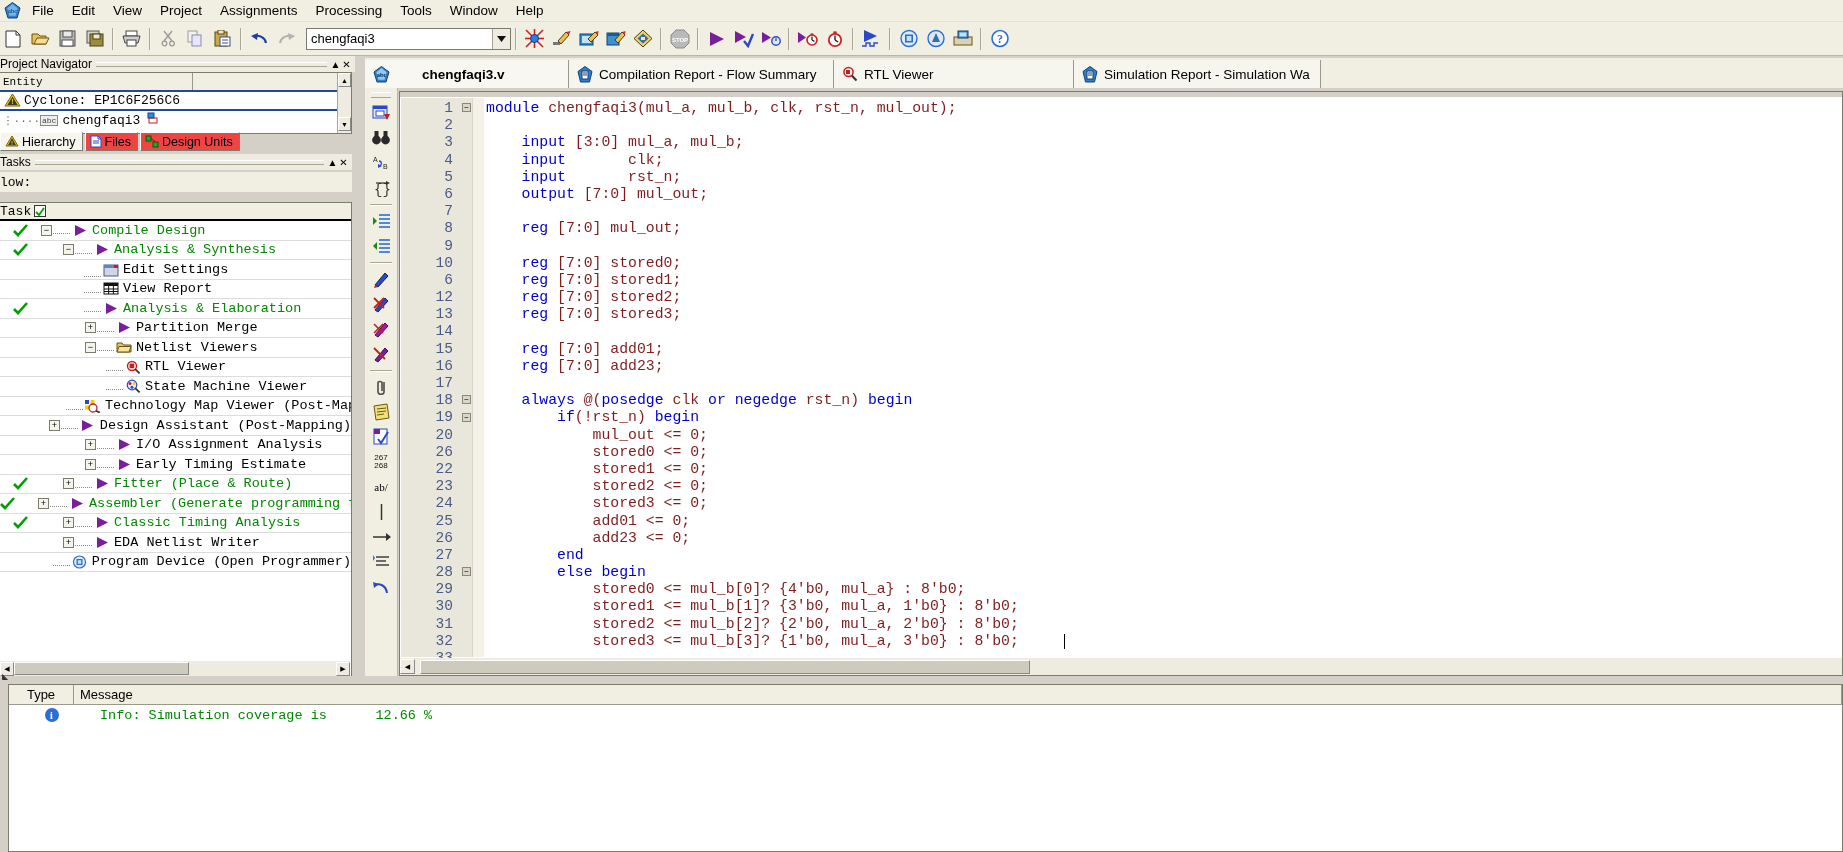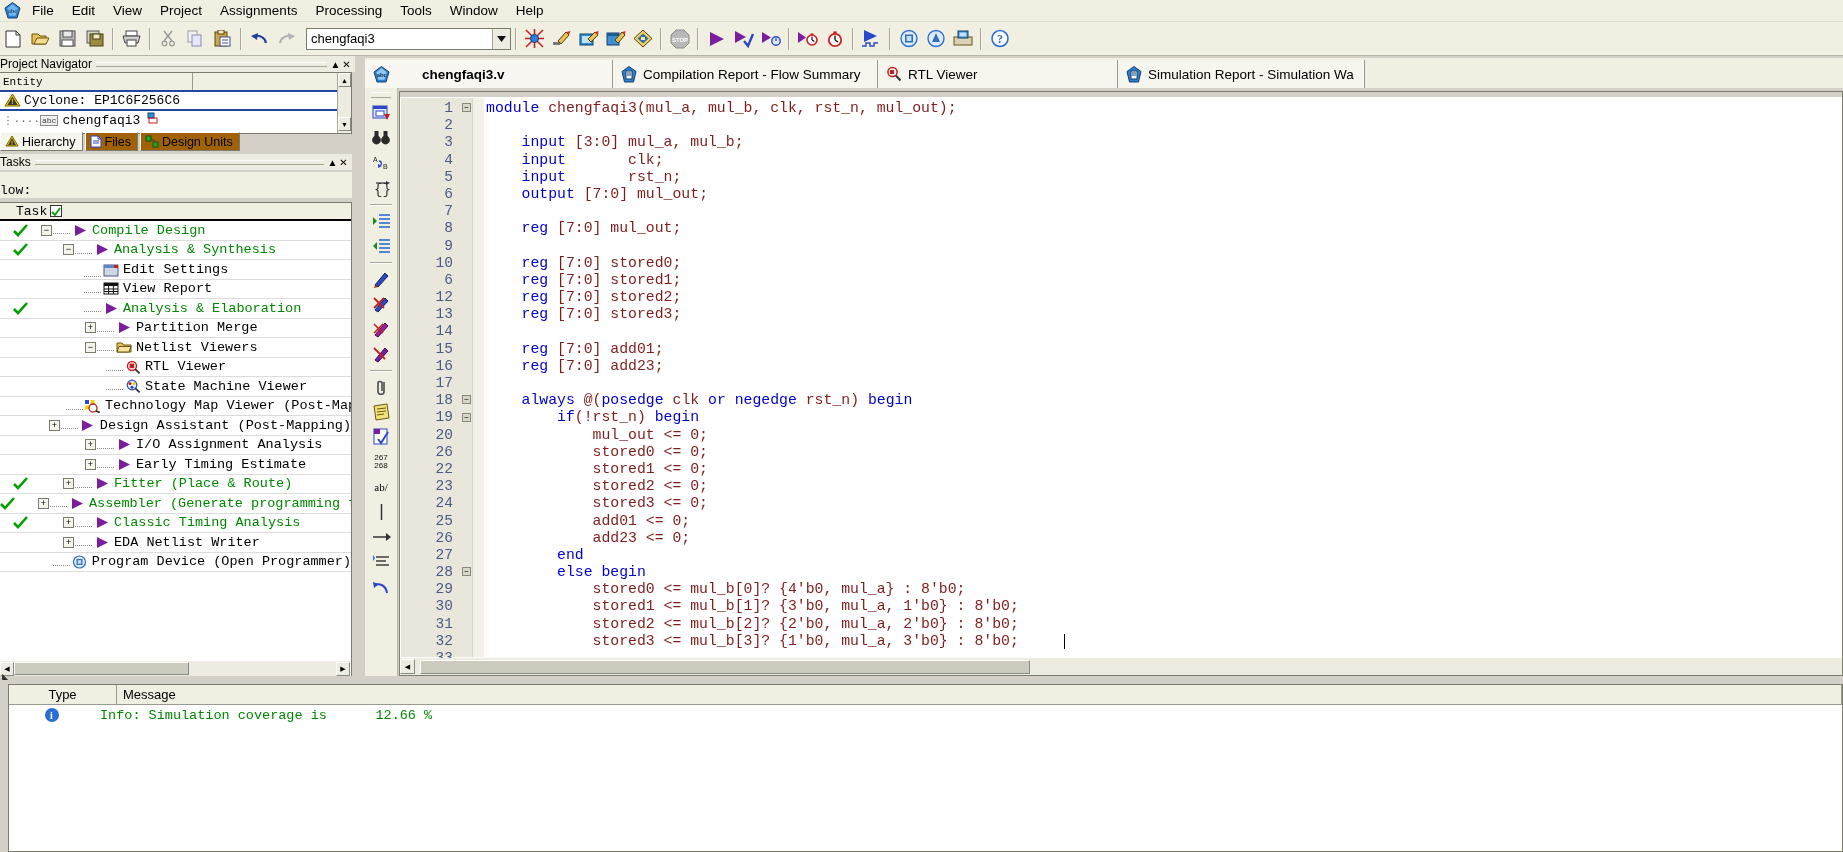--- a/index.html
+++ b/index.html
@@ -93,50 +93,50 @@
     position: absolute; right: 0; top: 0; width: 14px; height: 60px;
     background: #eeece1; border-left: 1px solid #a9a696;
   }
   .nav-scroll .sbtn { height: 14px; border: 1px solid #fff;
     border-right-color: #888; border-bottom-color: #888; background: #eeece1;
     display: flex; align-items: center; justify-content: center; font-size: 7px; }
 
   .navtabs { position: absolute; left: 0; top: 75px; height: 20px; display: flex; align-items: flex-end; }
   .navtab {
     height: 19px; display: flex; align-items: center; gap: 3px;
-    padding: 0 6px 0 4px; background: #a16207;
+    padding: 0 6px 0 4px; background: #ef4444;
     border: 1px solid #fff; border-right-color: #7b7b6e; border-bottom-color: #7b7b6e;
     font-size: 12.5px; margin-right: 2px; cursor: default;
   }
   .navtab.active { background: #f6f5ee; }
 
   
   .tasks-title { position: absolute; left: 0; top: 98px; width: 352px; }
   .flowrow {
-    position: absolute; left: 0; top: 116px; width: 352px; height: 26px;
-    background: #f1efe2; display: flex; align-items: flex-end;
+    position: absolute; left: 0; top: 116px; width: 352px; height: 20px;
+    background: #f1efe2; display: flex; align-items: center;
   }
   .flowrow .flabel { font-family: "Liberation Mono", monospace; font-size: 13px; margin-right: 4px; }
   .flow-combo {
     flex: 1; height: 21px; background: #fff; border: 1px solid #7b7b6e;
     display: flex; align-items: center; margin-right: 6px;
   }
   .flow-combo .fval { flex: 1; padding-left: 4px;
     font-family: "Liberation Mono", monospace; font-size: 13px; }
   .flow-combo .farrow { width: 17px; height: 19px; background: #eeece1;
     border-left: 1px solid #a9a696; display: flex; align-items: center; justify-content: center; }
 
   .taskbox {
     position: absolute; left: 0; top: 146px; width: 352px; height: 475px;
     background: #fff; border: 1px solid #7b7b6e; border-left: none;
     overflow: hidden;
   }
   .task-head { height: 18px; background: #f1efe2; border-bottom: 2px solid #000;
     display: flex; align-items: center; font-family: "Liberation Mono", monospace; font-size: 13px; }
-  .task-head .thtxt { padding-left: 16px; }
+  .task-head .thtxt { padding-left: 0px; }
   .task-head .thchk { margin-left: 3px; width: 12px; height: 12px;
     border: 1px solid #333; background: #fff; display:flex; align-items:center; justify-content:center; }
   .task-row {
     height: 19.5px; display: flex; align-items: center;
     border-bottom: 1px solid #dcdcdc;
     font-family: "Liberation Mono", monospace; font-size: 13.5px;
     white-space: nowrap; cursor: default;
   }
   .task-row .chk { width: 40px; display: flex; align-items: center; justify-content: center;
     color: #00a000; font-size: 15px; font-weight: bold; }
@@ -244,21 +244,21 @@
   .msgbox {
     position: absolute; left: 8px; top: 684px; width: 1835px; height: 168px;
     background: #fff; border: 1px solid #7b7b6e;
   }
   .msg-head { height: 20px; background: #f1efe2; display: flex; align-items: center;
     border-bottom: 1px solid #9a9a8c; }
   .msg-head .mh {
     border-right: 1px solid #9a9a8c; height: 20px; display: flex; align-items: center;
     padding-left: 6px; font-size: 13px;
   }
-  .msg-head .mh1 { width: 108px; justify-content: center; padding-left: 0; }
+  .msg-head .mh1 { width: 65px; justify-content: center; padding-left: 0; }
   .msg-head .mh2 { flex: 1; }
   .msg-row { display: flex; align-items: center; height: 20px; font-family: "Liberation Mono", monospace;
     font-size: 13.5px; color: #008800; }
   .msg-row .mi-icon { width: 85px; display: flex; align-items: center; justify-content: center; }
   .msg-row .mtxt { padding-left: 6px; white-space: pre; }
   .info-badge { width: 14px; height: 14px; border-radius: 50%;
     background: #2b6fd4; color: #fff; font-size: 10px; font-weight: bold;
     display: flex; align-items: center; justify-content: center;
     font-family: "Liberation Serif", serif; }
 </style>
@@ -916,21 +916,21 @@
       <div class="task-hscroll">
         <div class="hsb">◀</div>
         <div class="thumb" style="width:175px;"></div>
         <div style="flex:1;"></div>
         <div class="hsb">▶</div>
       </div>
     </div>
   </div>
 
   <div class="tabbar">
-    <div class="etab active" style="width:248px;gap:32px;">
+    <div class="etab active" style="width:204px;gap:32px;">
       <svg width="17" height="17" viewBox="0 0 17 17">
           <polygon points="8.5,0.5 16,6 13,16 4,16 1,6" fill="#2f7fd0" stroke="#14406e"></polygon>
           <polygon points="8.5,2 13.6,6.3 11.6,13.7 5.4,13.7 3.4,6.3" fill="#8fcaf5"></polygon>
           <text x="8.5" y="11" font-size="6.5" fill="#06264a" text-anchor="middle" font-family="Liberation Serif, serif">abc</text>
         </svg>
       <span>chengfaqi3.v</span>
     </div>
     <div class="etab" style="width:265px;">
       <svg width="16" height="17" viewBox="0 0 16 17">
           <polygon points="8,0.5 15,5.5 12.5,16 3.5,16 1,5.5" fill="#2f7fd0" stroke="#14406e"></polygon>

